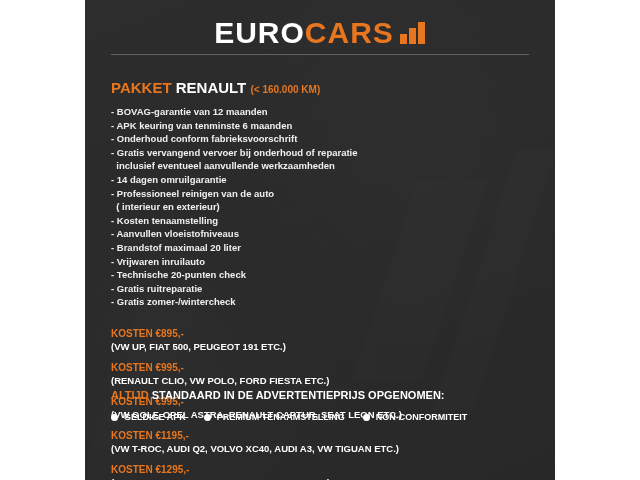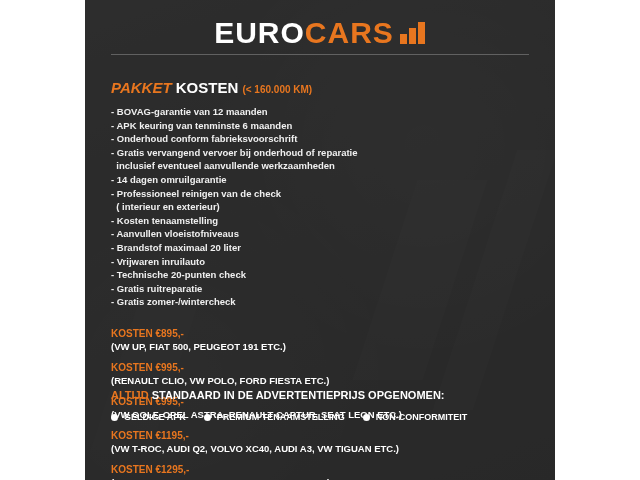--- a/index.html
+++ b/index.html
@@ -101,21 +101,21 @@
   
   #package {
     padding: 14px 26px 0 26px;
   }
   .pkg-title {
     font-size: 15px;
     font-weight: bold;
     color: #ffffff;
     margin-bottom: 9px;
   }
-  .pkg-title .word-pakket { color: #e8761f; font-style: italic; }
+  .pkg-title .word-pakket { color: #e8761f; }
   .pkg-title .km {
     color: #e8761f;
     font-size: 10px;
     font-weight: bold;
   }
   ul.features {
     list-style: none;
     margin: 0;
     padding: 0;
     font-weight: bold;
@@ -205,31 +205,31 @@
           <span class="bar b2"></span>
           <span class="bar b3"></span>
         </span>
       </div>
       <div class="hr-line"></div>
     </div>
 
     <div id="package">
       <div class="pkg-title">
         <span class="word-pakket">PAKKET</span>
-        <span>KOSTEN</span>
+        <span>RENAULT</span>
         <span class="km">(&lt; 160.000 KM)</span>
       </div>
       <ul class="features">
         <li>- BOVAG-garantie van 12 maanden</li>
         <li>- APK keuring van tenminste 6 maanden</li>
         <li>- Onderhoud conform fabrieksvoorschrift</li>
         <li>- Gratis vervangend vervoer bij onderhoud of reparatie</li>
         <li>  inclusief eventueel aanvullende werkzaamheden</li>
         <li>- 14 dagen omruilgarantie</li>
-        <li>- Professioneel reinigen van de check</li>
+        <li>- Professioneel reinigen van de auto</li>
         <li>  ( interieur en exterieur)</li>
         <li>- Kosten tenaamstelling</li>
         <li>- Aanvullen vloeistofniveaus</li>
         <li>- Brandstof maximaal 20 liter</li>
         <li>- Vrijwaren inruilauto</li>
         <li>- Technische 20-punten check</li>
         <li>- Gratis ruitreparatie</li>
         <li>- Gratis zomer-/wintercheck</li>
       </ul>
     </div>

